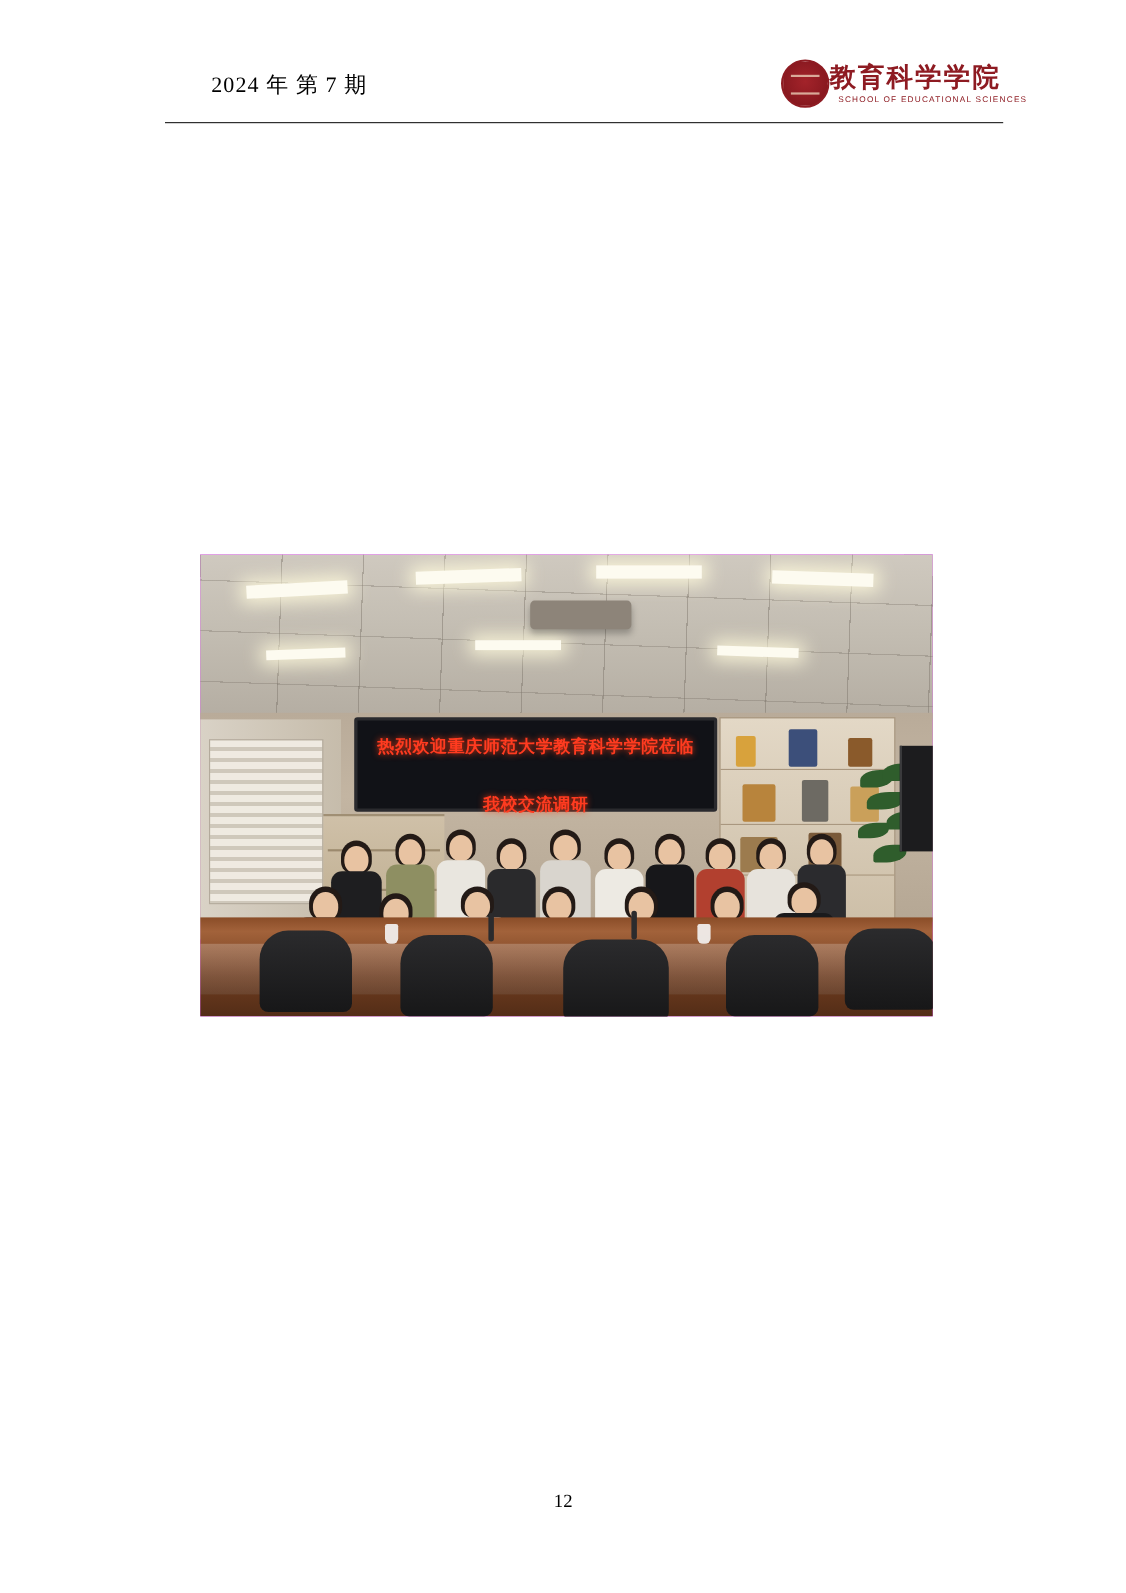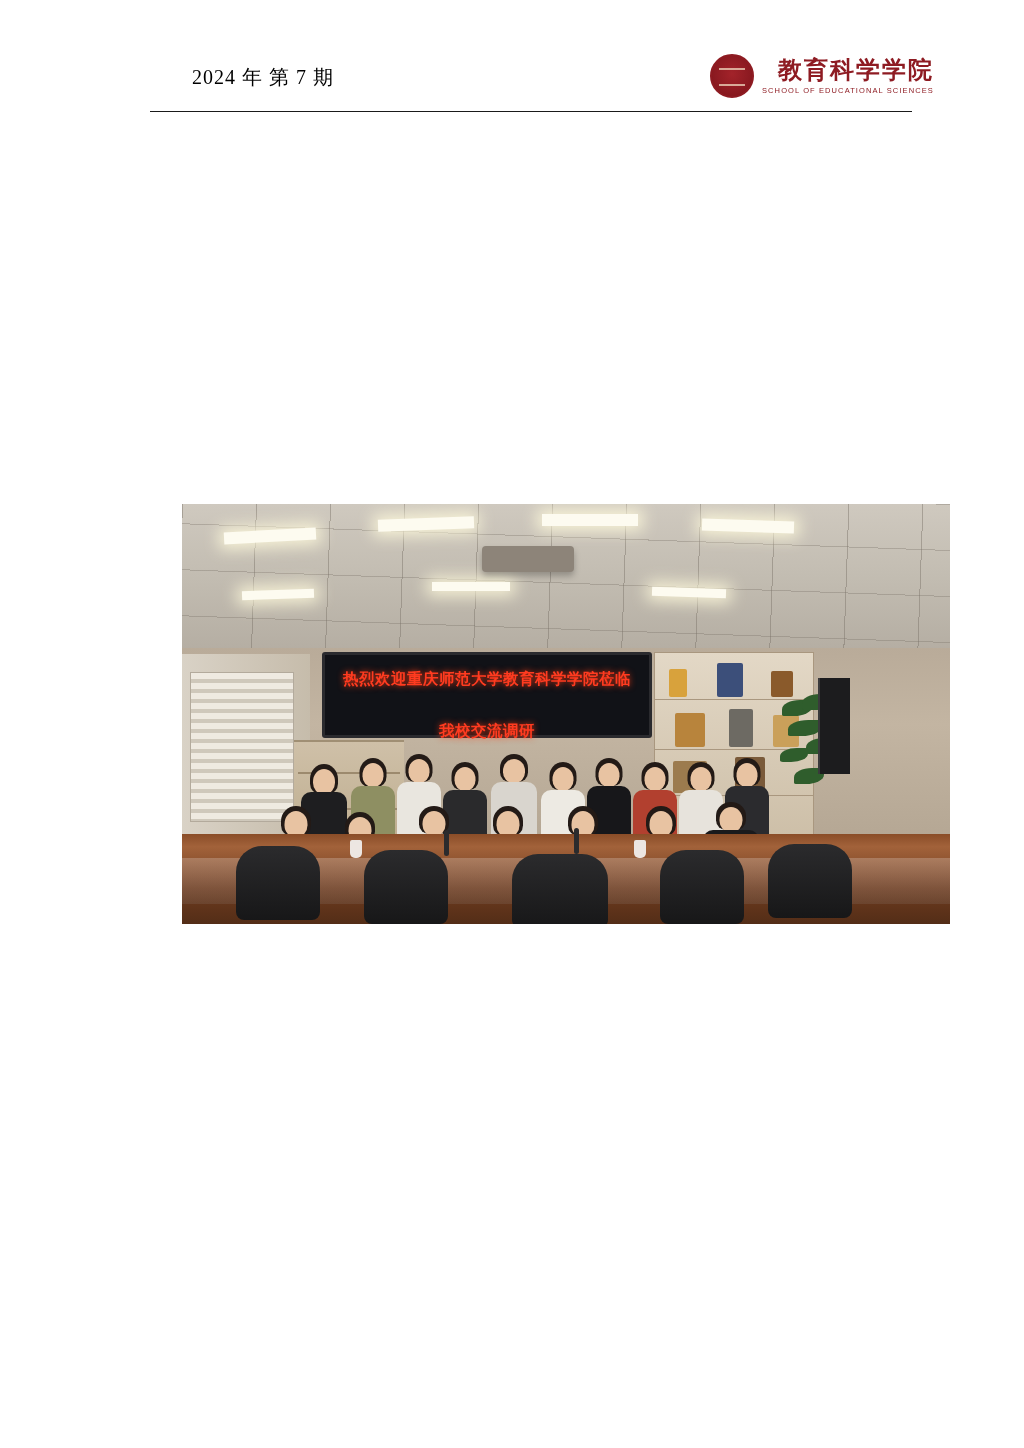--- a/index.html
+++ b/index.html
@@ -80,21 +80,21 @@
     top: 52%;
     transform: translate(-50%, -50%);
     width: 26px;
     height: 14px;
     border-top: 2px solid #f0d9c0;
     border-bottom: 2px solid #f0d9c0;
     opacity: .75;
   }
   .logo-cn {
     position: absolute;
-    left: 68px;
+    left: 44px;
     top: 2px;
     font-size: 24px;
     font-weight: bold;
     color: #8e1b22;
     letter-spacing: 2px;
     white-space: nowrap;
     font-family: "DejaVu Serif", "Liberation Serif", serif;
   }
   .logo-en {
     position: absolute;
@@ -120,21 +120,21 @@
     font-family: "DejaVu Serif", "Liberation Serif", serif;
   }
   .para-1 { top: 128px; }
   .para-2 { top: 930px; text-indent: 2em; }
 
   
   .photo {
     position: absolute;
     left: 182px;
     top: 504px;
-    width: 768px;
+    width: 666px;
     height: 420px;
     overflow: hidden;
     background: #d946ef;
     border: 0;
   }
   .ceiling {
     position: absolute;
     left: 0; top: 0; width: 100%; height: 150px;
     background: linear-gradient(180deg, #cfc9bf 0%, #c2bcb1 50%, #b4ada2 100%);
   }
@@ -428,14 +428,15 @@
     <div class="chair" style="left:478px; bottom:0px;"></div>
     <div class="chair" style="left:586px; bottom:6px;"></div>
 
     <div class="mic" style="left:262px; top:326px;"></div>
     <div class="mic" style="left:392px; top:324px;"></div>
     <div class="cup" style="left:168px; top:336px;"></div>
     <div class="cup" style="left:452px; top:336px;"></div>
   </div>
 
 
+  <div class="page-number">12</div>
 
 </div>
 
 </body></html>

